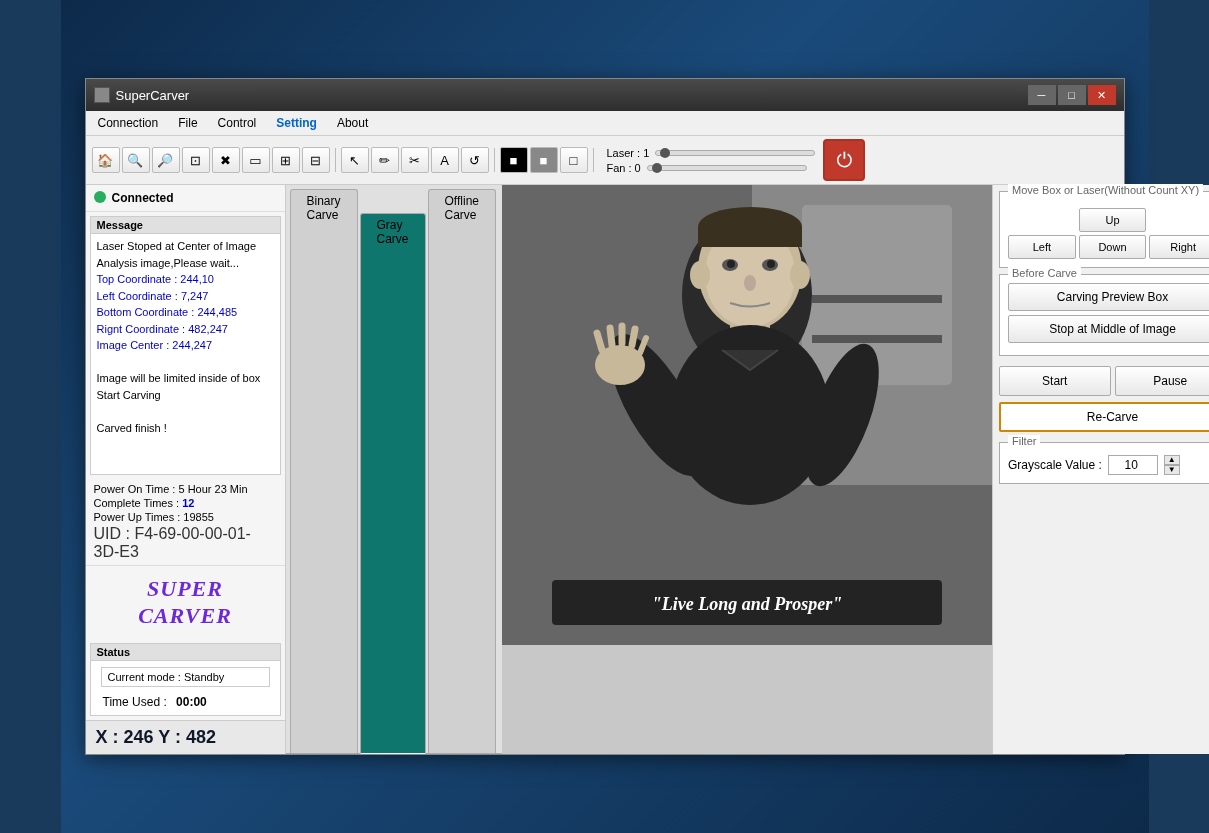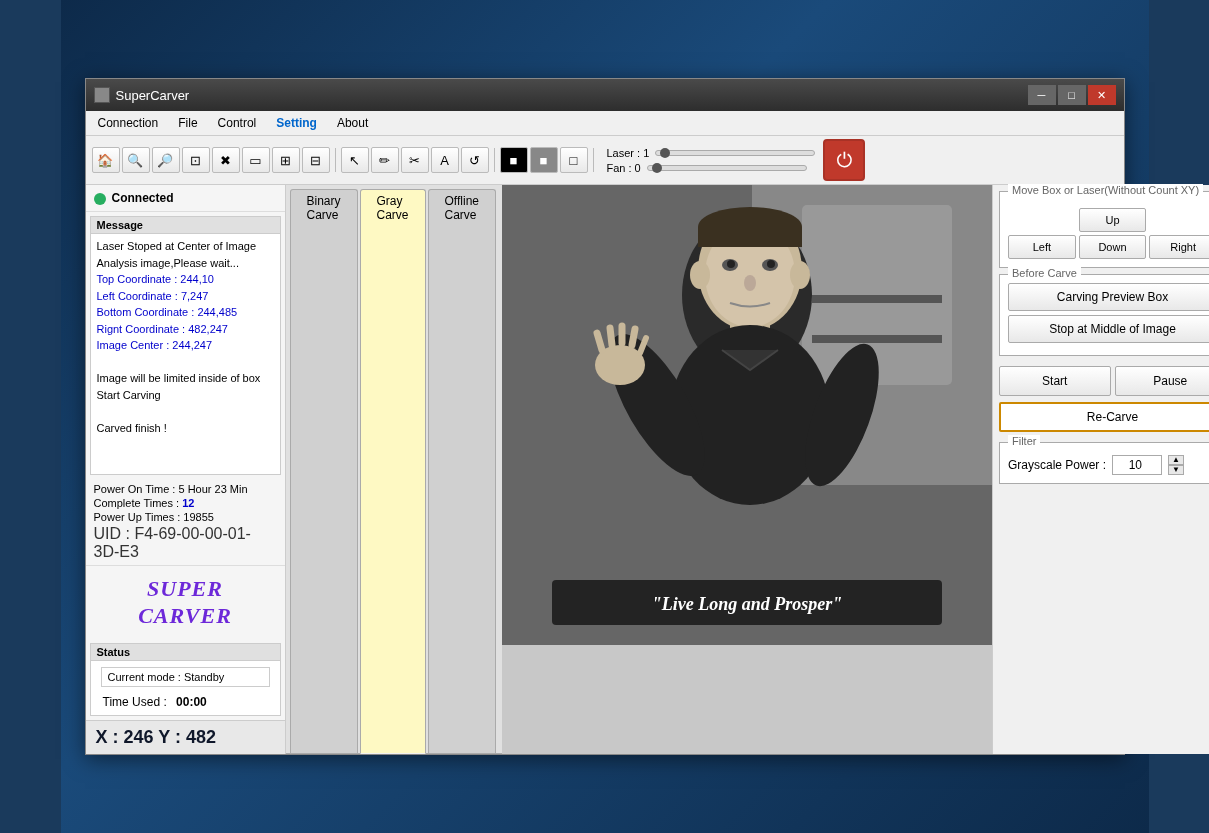--- a/index.html
+++ b/index.html
@@ -160,21 +160,21 @@
     .sidebar {
       width: 200px;
       min-width: 200px;
       background: #f5f5f5;
       border-right: 1px solid #ccc;
       display: flex;
       flex-direction: column;
     }
     .status-bar {
       display: flex;
-      align-items: flex-end;
+      align-items: flex-start;
       padding: 6px 8px;
       background: #f5f5f5;
       border-bottom: 1px solid #ddd;
       gap: 6px;
       font-size: 12px;
       font-weight: bold;
     }
     .status-dot {
       width: 12px;
       height: 12px;
@@ -279,24 +279,25 @@
       padding: 4px 16px;
       border: 1px solid #aaa;
       border-bottom: none;
       cursor: pointer;
       background: #d0d0d0;
       font-size: 12px;
       border-radius: 3px 3px 0 0;
       margin-right: 2px;
     }
     .tab.active {
-      background: #fef9c3;
+      background: #0f766e;
       border-bottom: 1px solid #f0f0f0;
       margin-bottom: -1px;
       z-index: 1;
+      margin-top: 24px;
     }
     .content-area {
       display: flex;
       flex: 1;
     }
     .image-panel {
       flex: 1;
       background: #c8c8c8;
       position: relative;
       overflow: hidden;
@@ -688,21 +689,21 @@
 
             <div class="action-row">
               <button class="action-btn">Start</button>
               <button class="action-btn">Pause</button>
             </div>
             <button class="ctrl-btn recarve">Re-Carve</button>
 
             <div class="filter-group">
               <span class="filter-label">Filter</span>
               <div class="filter-row">
-                <span>Grayscale Power :</span>
+                <span>Grayscale Value :</span>
                 <input class="number-input" type="number" value="10" style="">
                 <div class="spin-btns">
                   <button class="spin-btn">▲</button>
                   <button class="spin-btn">▼</button>
                 </div>
               </div>
             </div>
           </div>
         </div>
 

